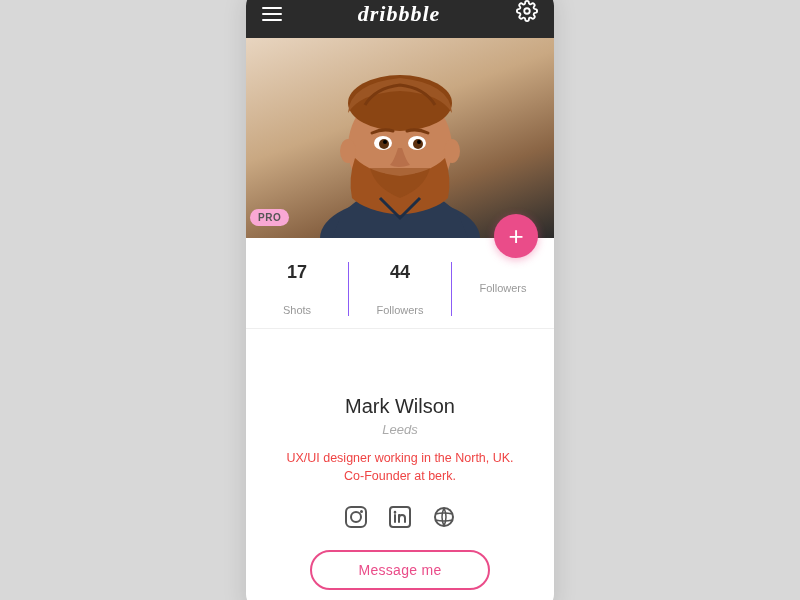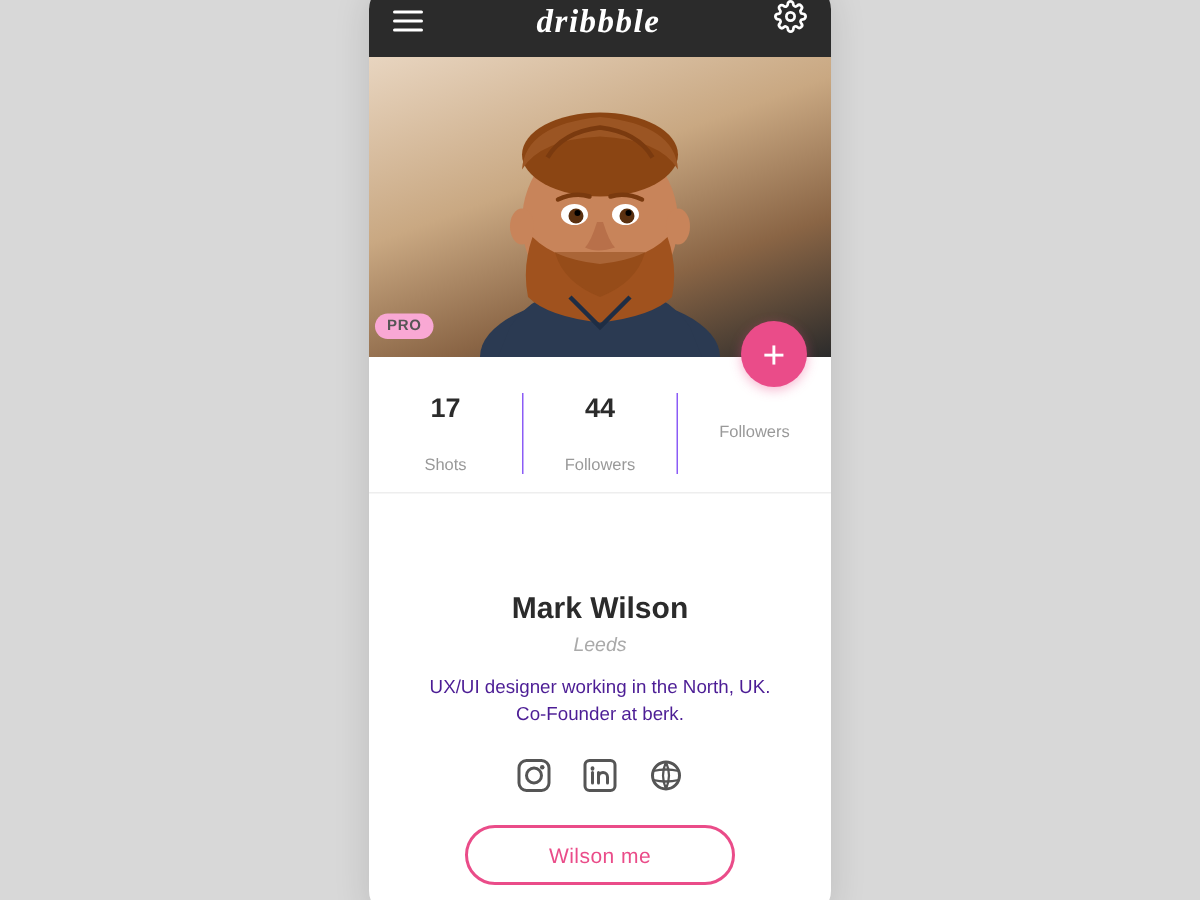--- a/index.html
+++ b/index.html
@@ -162,36 +162,36 @@
     }
 
     
     .profile-info {
       padding: 18px 20px 20px;
       text-align: center;
     }
 
     .profile-name {
       font-size: 20px;
-      font-weight: 700;
+      font-weight: 400;
       color: #2b2b2b;
       margin-bottom: 4px;
       margin-top: 48px;
     }
 
     .profile-location {
       font-size: 13px;
       color: #aaa;
       margin-bottom: 12px;
       font-style: italic;
     }
 
     .profile-bio {
       font-size: 12.5px;
-      color: #4c1d95;
+      color: #ef4444;
       line-height: 1.5;
       margin-bottom: 16px;
     }
 
     
     .social-icons {
       display: flex;
       align-items: center;
       justify-content: center;
       gap: 14px;
@@ -343,16 +343,16 @@
         <svg viewBox="0 0 24 24" xmlns="http://www.w3.org/2000/svg">
           <circle cx="12" cy="12" r="9" fill="none" stroke="#555" stroke-width="2"></circle>
           <path d="M12 3 Q8 12 12 21" fill="none" stroke="#555" stroke-width="1.5"></path>
           <path d="M12 3 Q16 12 12 21" fill="none" stroke="#555" stroke-width="1.5"></path>
           <path d="M3.5 9 Q12 7 20.5 9" fill="none" stroke="#555" stroke-width="1.5"></path>
           <path d="M3.5 15 Q12 17 20.5 15" fill="none" stroke="#555" stroke-width="1.5"></path>
         </svg>
       </div>
     </div>
 
-    <button class="message-button">Wilson me</button>
+    <button class="message-button">Message me</button>
   </div>
 
 </div>
 
 </body></html>

